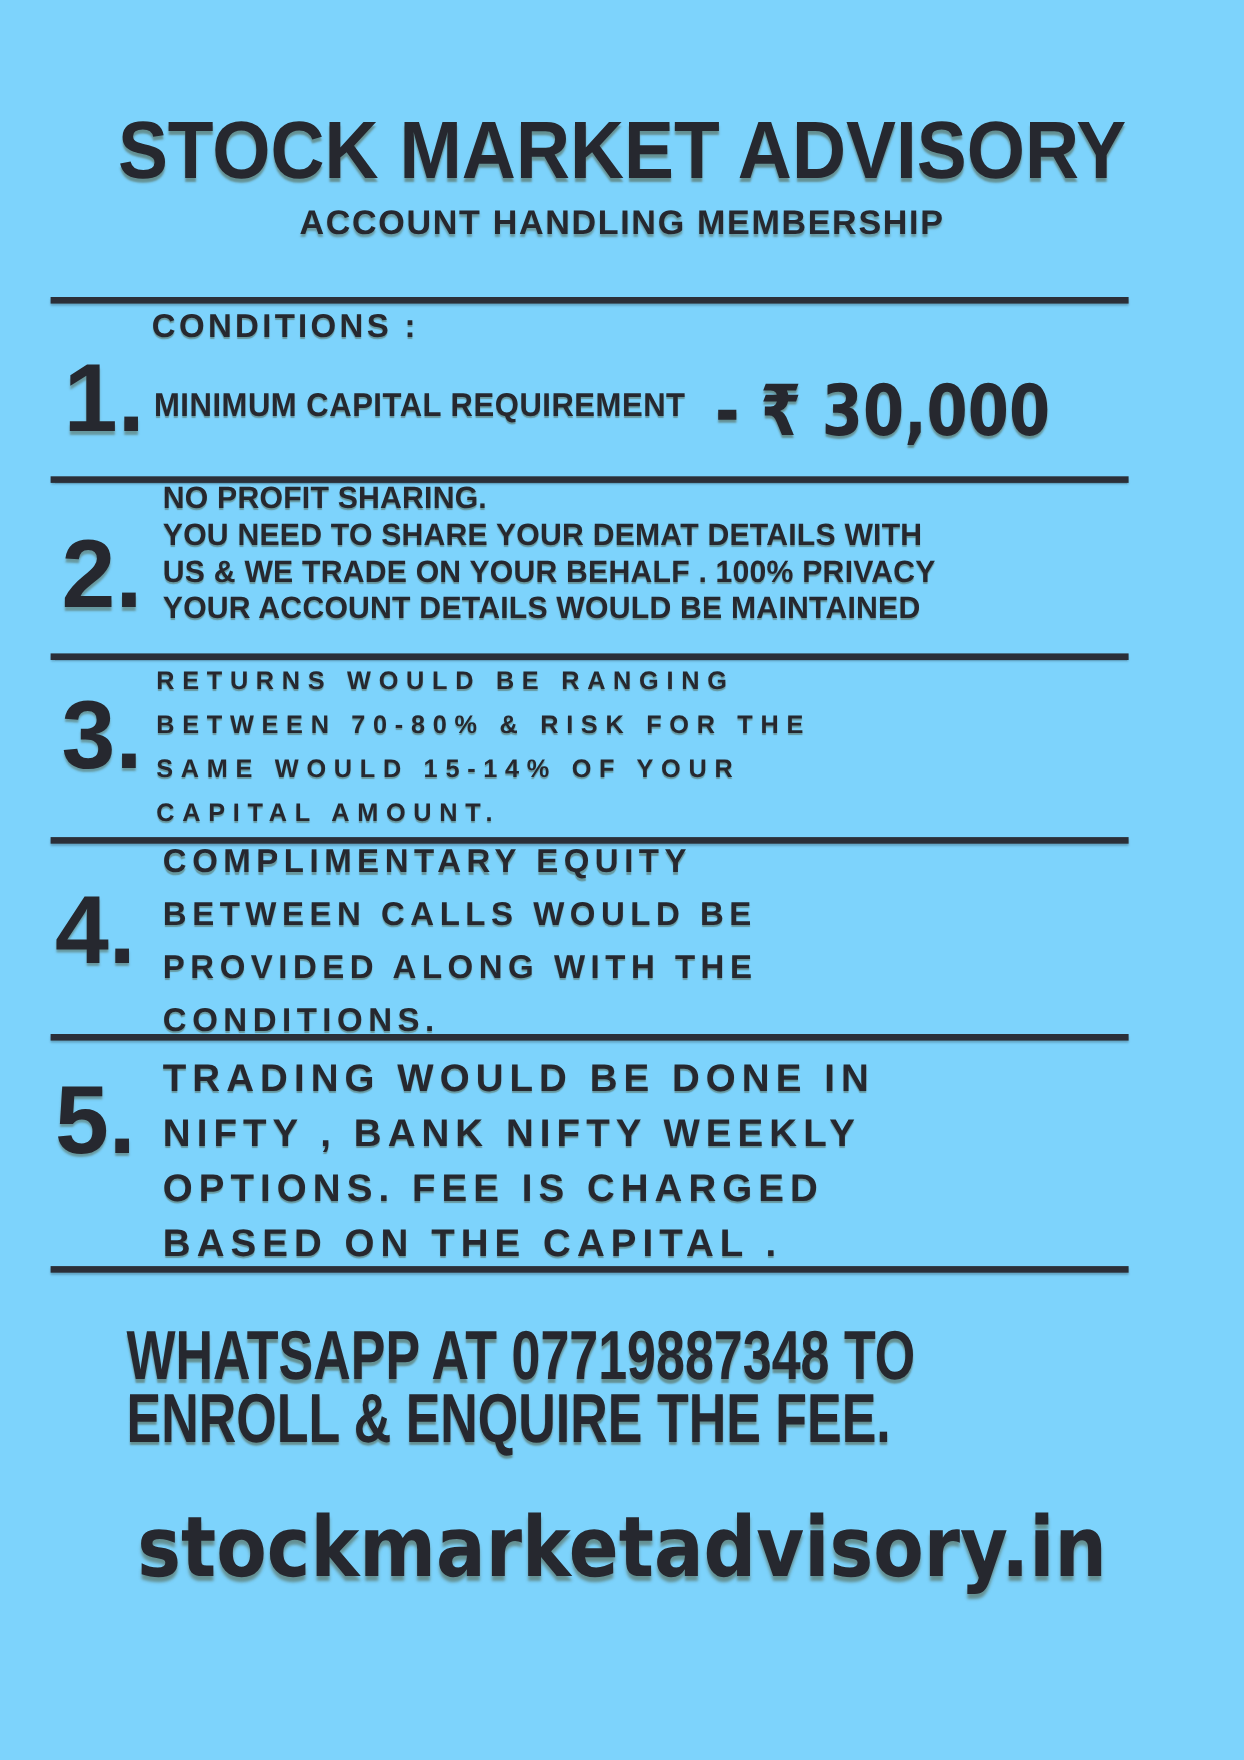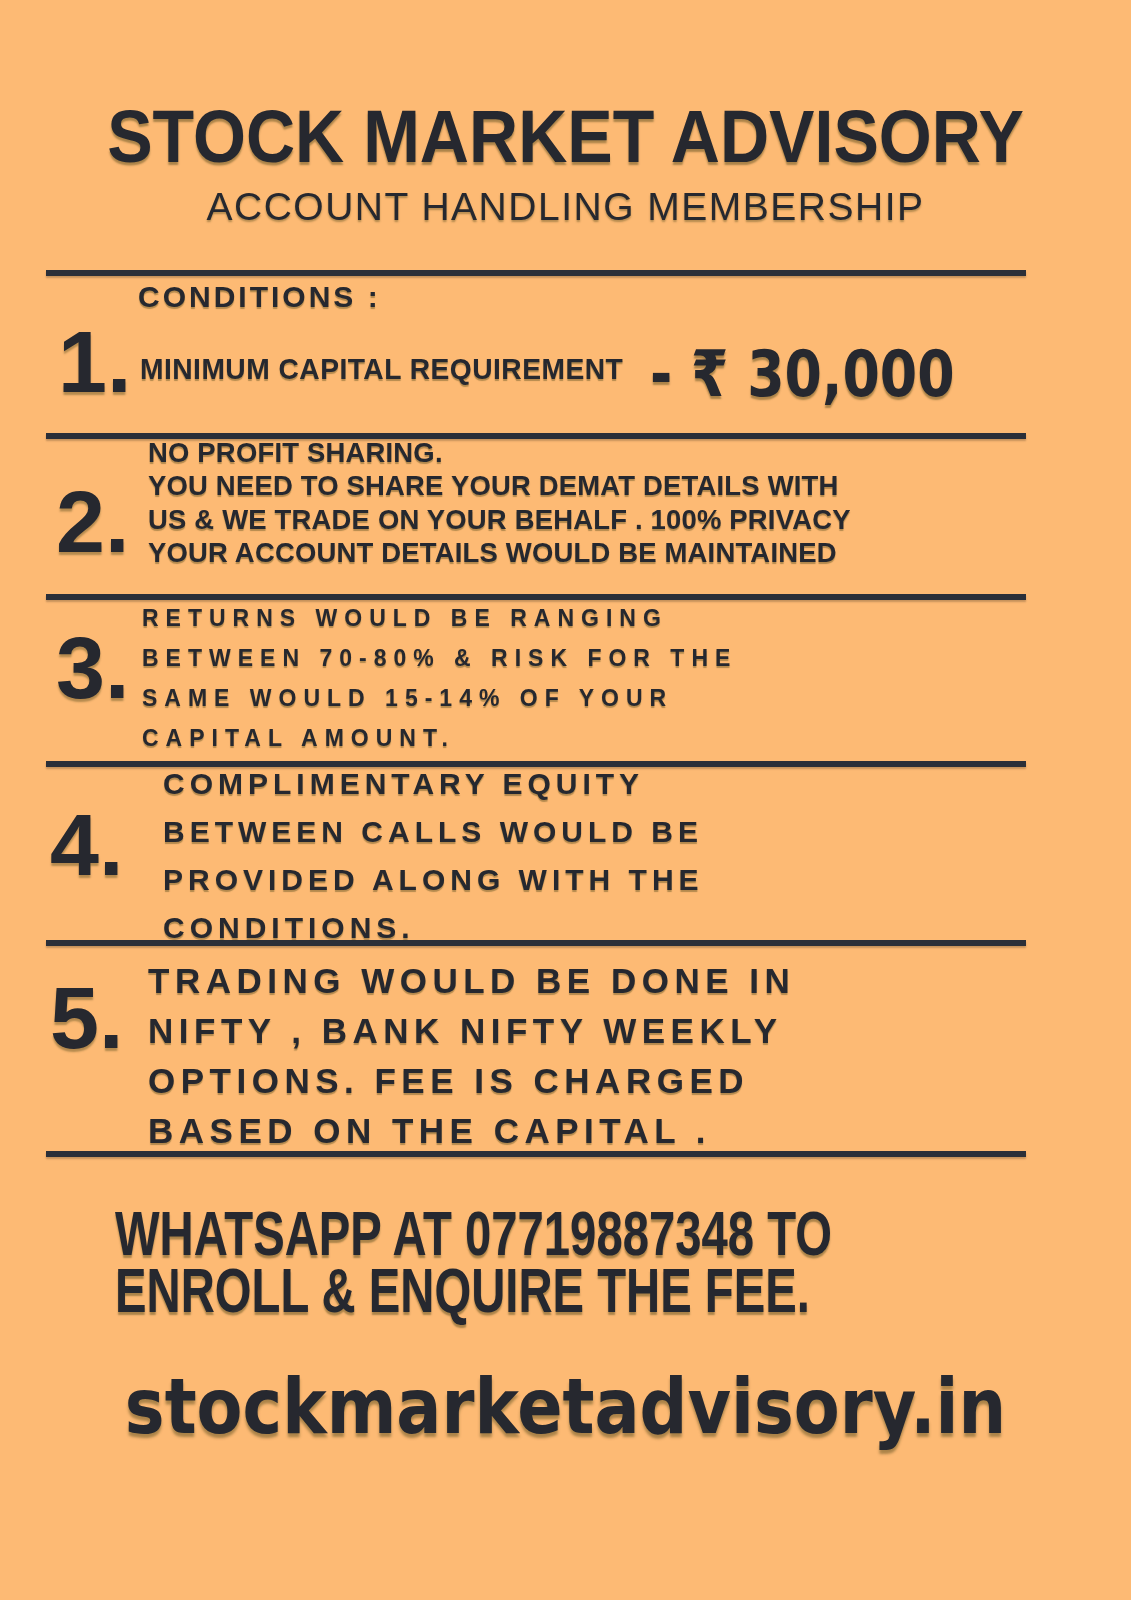--- a/index.html
+++ b/index.html
@@ -4,43 +4,43 @@
 <style>
   html, body {
     margin: 0;
     padding: 0;
     background: #FFEB20;
   }
   .poster {
     position: relative;
     width: 1131px;
     height: 1600px;
-    background: #fdba74;
+    background: #7dd3fc;
     overflow: hidden;
     font-family: "Liberation Sans", sans-serif;
     color: #26282F;
     -webkit-font-smoothing: antialiased;
   }
   .abs { position: absolute; white-space: nowrap; }
 
   .title {
     left: 0; right: 0; top: 94px;
     text-align: center;
     font-size: 74px;
     font-weight: bold;
     letter-spacing: 0px;
     transform: scaleX(0.92);
     transform-origin: 50% 0;
     text-shadow: 0 3px 2px rgba(70,65,20,0.45);
   }
   .subtitle {
     left: 0; right: 0; top: 185px;
     text-align: center;
-    font-size: 39px;
-    font-weight: normal;
+    font-size: 31px;
+    font-weight: bold;
     letter-spacing: 1.5px;
     text-shadow: 0 2px 2px rgba(70,65,20,0.4);
   }
   .rule {
     position: absolute;
     left: 46px;
     width: 980px;
     height: 6px;
     background: #2B2F38;
     box-shadow: 0 2px 2px rgba(0,0,0,0.22);
@@ -102,21 +102,21 @@
     transform: scaleX(0.98);
     transform-origin: 0 0;
   }
   .sec3 {
     left: 142px; top: 598px;
     font-size: 23px;
     line-height: 40px;
     letter-spacing: 7px;
   }
   .sec4 {
-    left: 163px; top: 760px;
+    left: 148px; top: 760px;
     font-size: 30px;
     line-height: 48px;
     letter-spacing: 5px;
   }
   .sec5 {
     left: 148px; top: 956px;
     font-size: 35px;
     line-height: 50px;
     letter-spacing: 5.5px;
   }

